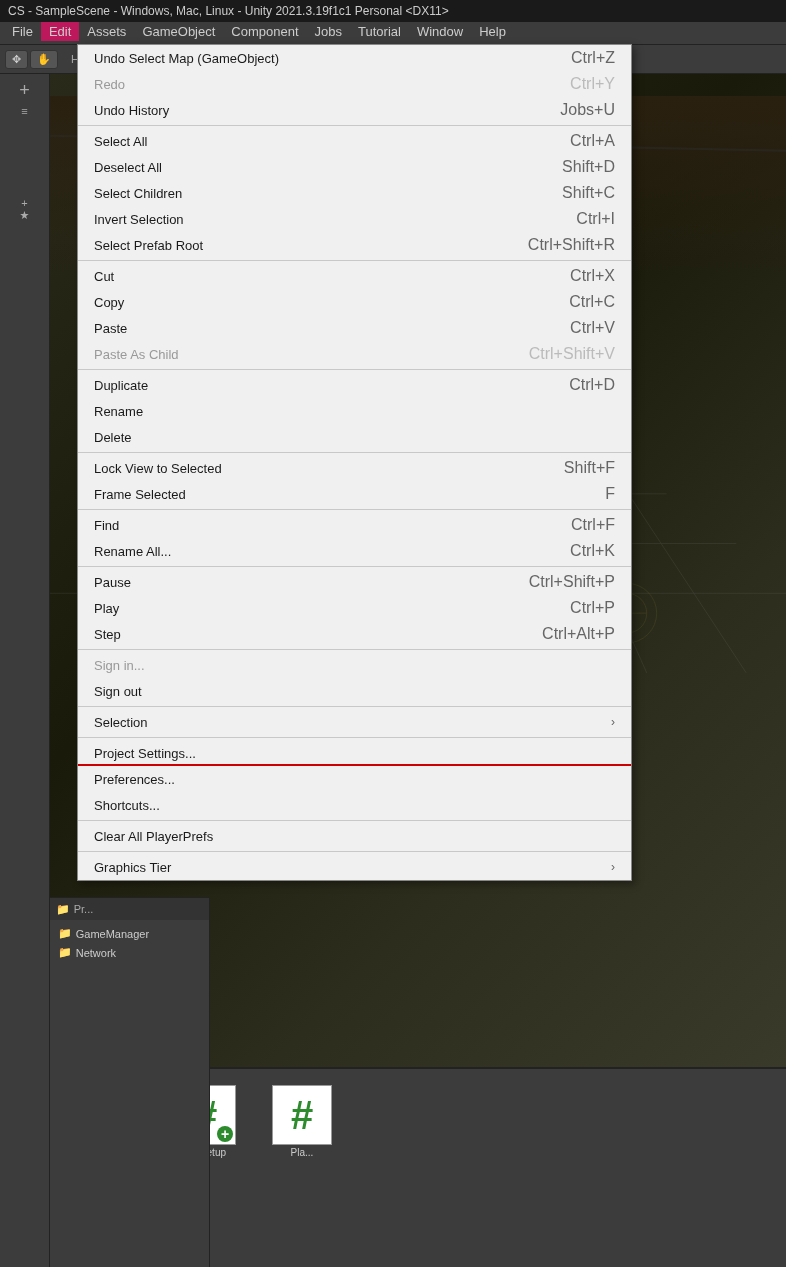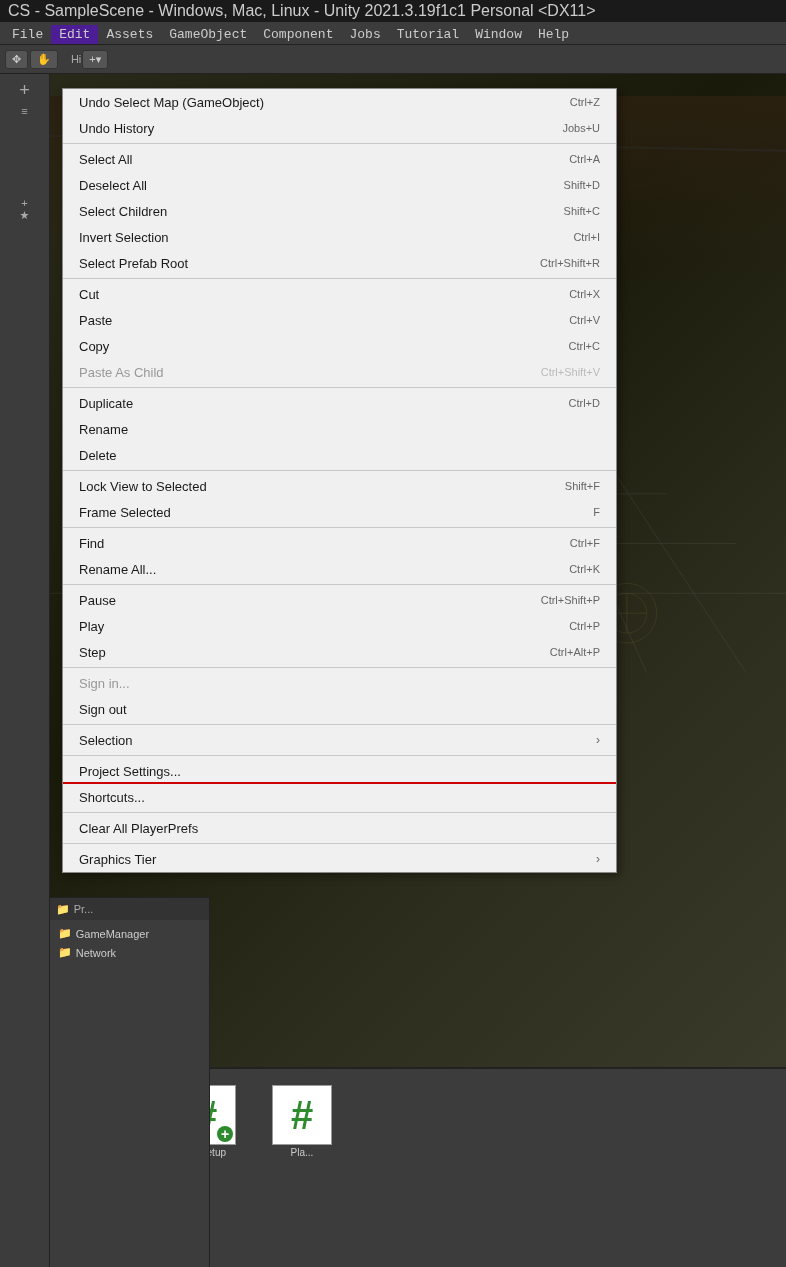--- a/index.html
+++ b/index.html
@@ -14,40 +14,39 @@
     }
 
     
     .title-bar {
       height: 22px;
       background: #1a1a1a;
       display: flex;
       align-items: center;
       padding: 0 8px;
       color: #cccccc;
-      font-size: 16px;
+      font-size: 12px;
     }
 
     
     .menu-bar {
       height: 22px;
       background: #3c3c3c;
       display: flex;
-      align-items: flex-end;
+      align-items: flex-start;
       padding: 0 4px;
       color: #cccccc;
-      font-family: Liberation Mono, monospace;
     }
     .menu-item {
       padding: 2px 8px;
       cursor: pointer;
       color: #cccccc;
       font-size: 13px;
     }
-    .menu-item.active { background: #4c1d95; }
+    .menu-item.active { background: #be185d; }
 
     
     .toolbar {
       height: 30px;
       background: #3c3c3c;
       display: flex;
       align-items: center;
       padding: 0 4px;
       border-top: 1px solid #222;
       border-bottom: 1px solid #222;
@@ -166,42 +165,41 @@
       font-size: 10px;
       color: #ccc;
       text-align: center;
       margin-top: 2px;
     }
 
     
     .dropdown-menu {
       position: absolute;
       top: 44px;
-      left: 62px;
+      left: 77px;
       width: 555px;
       background: #f0f0f0;
       border: 1px solid #888;
       box-shadow: 3px 3px 8px rgba(0,0,0,0.4);
       z-index: 1000;
-      margin-top: 44px;
     }
 
     .menu-row {
       display: flex;
       align-items: center;
       justify-content: space-between;
       padding: 4px 16px;
       cursor: pointer;
       color: #1a1a1a;
       min-height: 26px;
     }
     .menu-row.disabled { color: #999; cursor: default; }
 
     .menu-row .label { font-size: 13px; }
-    .menu-row .shortcut { font-size: 11px; color: #666; }
+    .menu-row .shortcut { font-size: 16px; color: #666; }
     .menu-row.disabled .shortcut { color: #bbb; }
 
     .menu-separator {
       height: 1px;
       background: #c8c8c8;
       margin: 2px 0;
     }
 
     .menu-row .arrow {
       font-size: 12px;
@@ -402,20 +400,24 @@
   </div>
 </div>
 
 <div class="dropdown-menu">
 
   <div class="menu-row">
     <span class="label">Undo Select Map (GameObject)</span>
     <span class="shortcut">Ctrl+Z</span>
   </div>
 
+  <div class="menu-row disabled">
+    <span class="label">Redo</span>
+    <span class="shortcut">Ctrl+Y</span>
+  </div>
 
   <div class="menu-row">
     <span class="label">Undo History</span>
     <span class="shortcut">Jobs+U</span>
   </div>
 
   <div class="menu-separator"></div>
 
   <div class="menu-row">
     <span class="label">Select All</span>
@@ -443,27 +445,27 @@
   </div>
 
   <div class="menu-separator"></div>
 
   <div class="menu-row">
     <span class="label">Cut</span>
     <span class="shortcut">Ctrl+X</span>
   </div>
 
   <div class="menu-row">
+    <span class="label">Copy</span>
+    <span class="shortcut">Ctrl+C</span>
+  </div>
+
+  <div class="menu-row">
     <span class="label">Paste</span>
     <span class="shortcut">Ctrl+V</span>
-  </div>
-
-  <div class="menu-row">
-    <span class="label">Copy</span>
-    <span class="shortcut">Ctrl+C</span>
   </div>
 
   <div class="menu-row disabled">
     <span class="label">Paste As Child</span>
     <span class="shortcut">Ctrl+Shift+V</span>
   </div>
 
   <div class="menu-separator"></div>
 
   <div class="menu-row">
@@ -541,20 +543,24 @@
     <span class="arrow">›</span>
   </div>
 
   <div class="menu-separator"></div>
 
   <div class="menu-row red-underline">
     <span class="label">Project Settings...</span>
     <span class="shortcut"></span>
   </div>
 
+  <div class="menu-row">
+    <span class="label">Preferences...</span>
+    <span class="shortcut"></span>
+  </div>
 
   <div class="menu-row">
     <span class="label">Shortcuts...</span>
     <span class="shortcut"></span>
   </div>
 
   <div class="menu-separator"></div>
 
   <div class="menu-row">
     <span class="label">Clear All PlayerPrefs</span>

